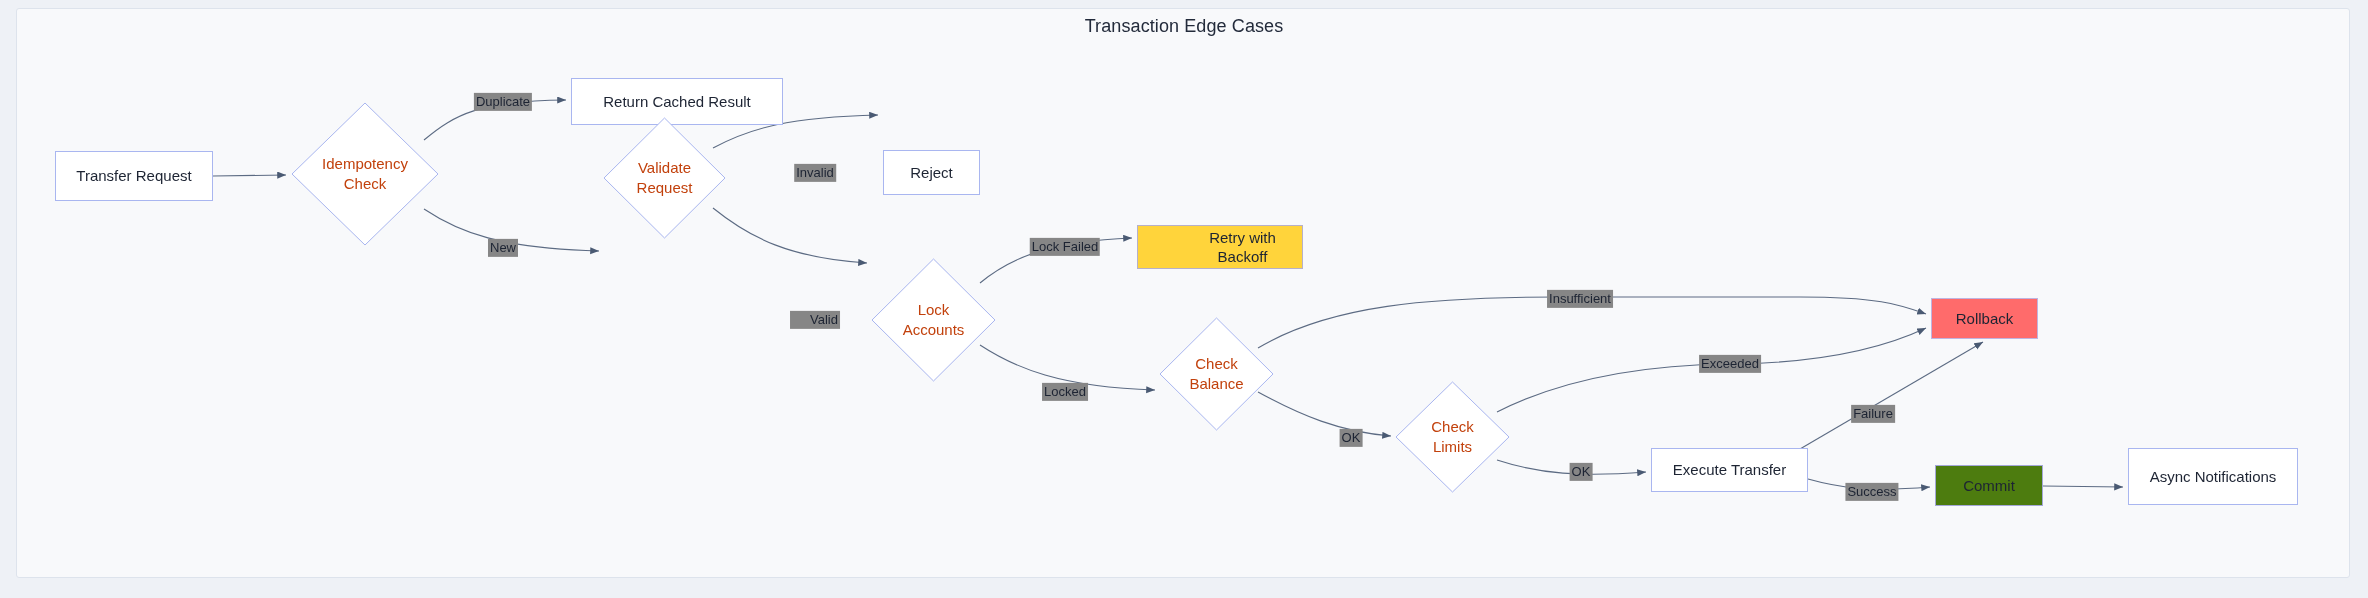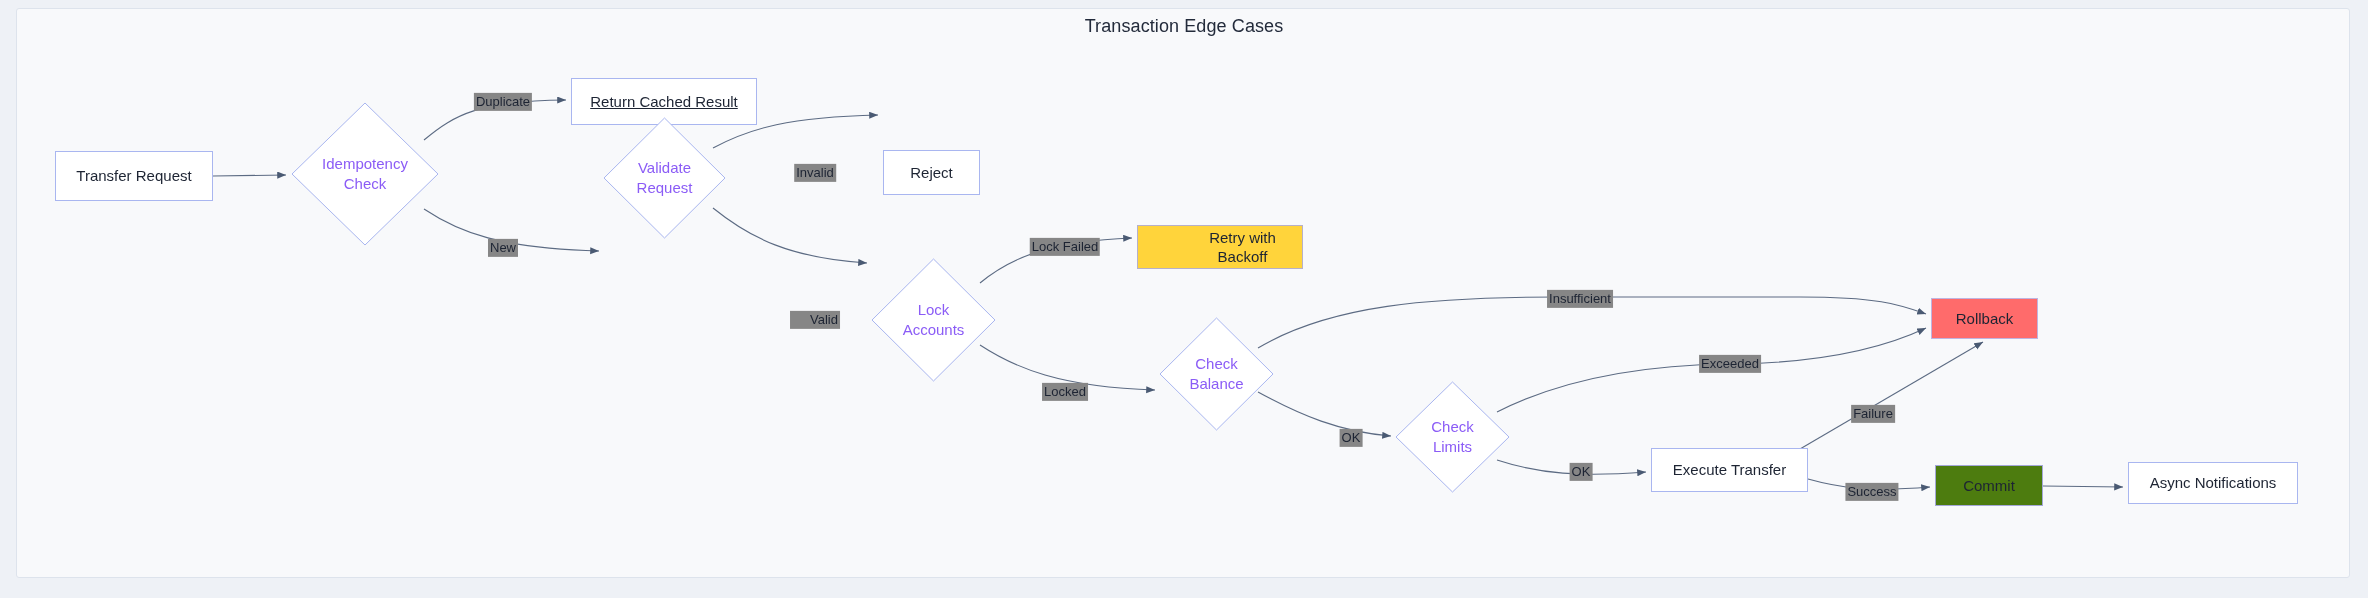--- a/index.html
+++ b/index.html
@@ -73,21 +73,21 @@
   .diamond-label {
     position: absolute;
     left: 0; top: 0;
     width: 100%;
     height: 100%;
     display: flex;
     flex-direction: column;
     align-items: center;
     justify-content: center;
     font-size: 15px;
-    color: #8b5cf6;
+    color: #c2410c;
     line-height: 1.34;
     text-align: center;
     pointer-events: none;
   }
   .edge-label {
     position: absolute;
     background: #868686;
     color: #1d2433;
     font-size: 13px;
     padding: 1px 2px;
@@ -126,21 +126,21 @@
       <path d="M1800,449 L1983,342"></path>
       <path d="M1808,479 C1840,488 1870,492 1930,487"></path>
       <path d="M2043,486 L2123,487"></path>
     </g>
   </svg>
 
   <div class="node rect" style="left:55px; top:151px; width:158px; height:50px;">
     <span>Transfer Request</span>
   </div>
 
-  <div class="node rect" style="left:571px; top:78px; width:186px; height:47px;text-decoration:underline;">
+  <div class="node rect" style="left:571px; top:78px; width:212px; height:47px;">
     <span>Return Cached Result</span>
   </div>
 
   <div class="node rect" style="left:883px; top:150px; width:97px; height:45px;">
     <span>Reject</span>
   </div>
 
   <div class="node rect fill-yellow" style="left:1137px; top:225px; width:166px; height:44px;">
     <span>Retry with Backoff</span>
   </div>
@@ -150,21 +150,21 @@
   </div>
 
   <div class="node rect" style="left:1651px; top:448px; width:157px; height:44px;text-align:right;">
     <span>Execute Transfer</span>
   </div>
 
   <div class="node rect fill-teal" style="left:1935px; top:465px; width:108px; height:41px;">
     <span>Commit</span>
   </div>
 
-  <div class="node rect" style="left:2128px; top:462px; width:170px; height:42px;">
+  <div class="node rect" style="left:2128px; top:448px; width:170px; height:57px;">
     <span>Async Notifications</span>
   </div>
 
   <div class="diamond-wrap" style="left:292px; top:103px; width:146px; height:142px;">
     <svg viewBox="0 0 146 142" width="146" height="142">
       <polygon points="73,0 146,71 73,142 0,71" fill="#ffffff" stroke="#a9b6f0" stroke-width="1"></polygon>
     </svg>
     <div class="diamond-label">
       <span>Idempotency</span>
       <span>Check</span>

